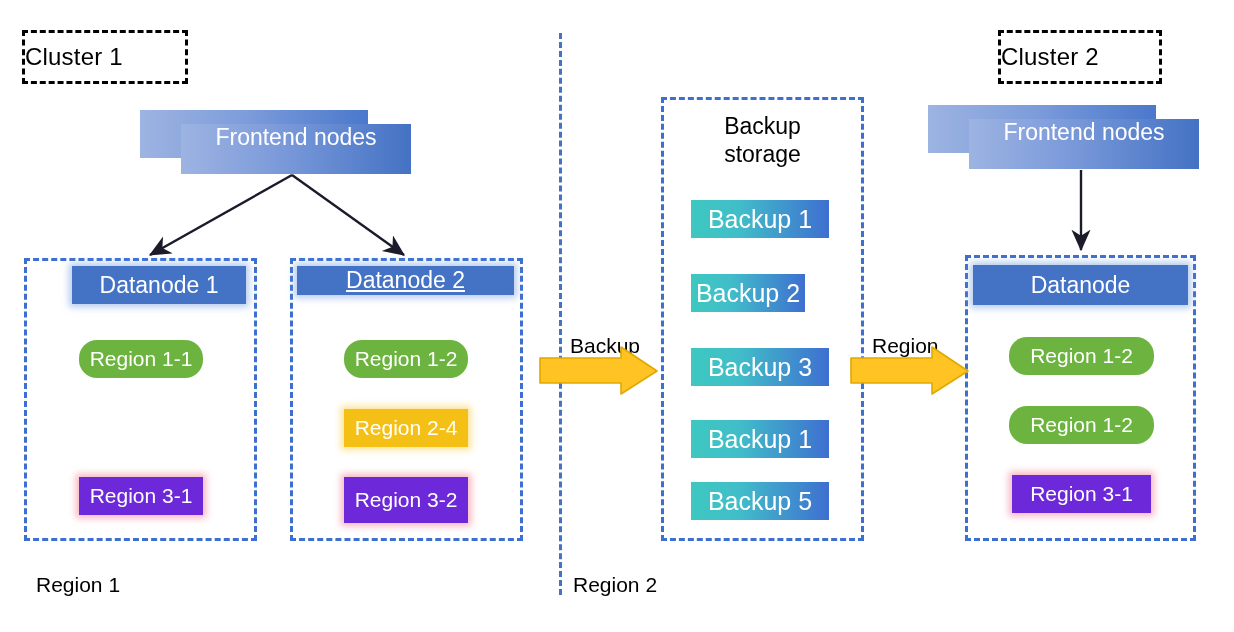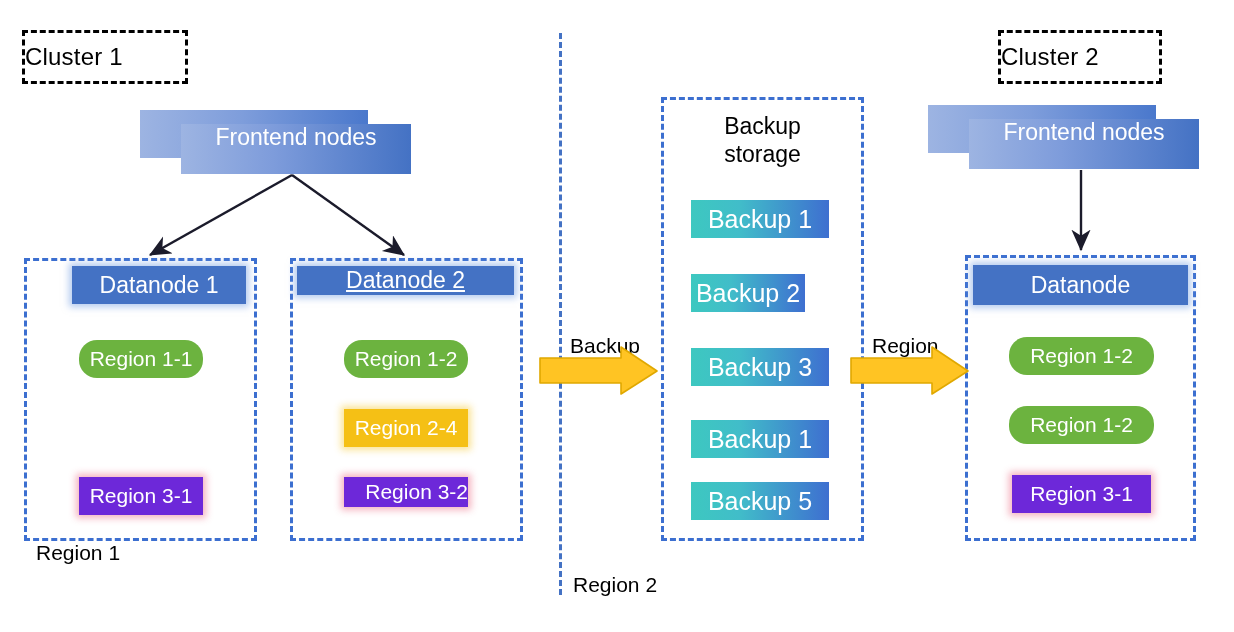--- a/index.html
+++ b/index.html
@@ -88,21 +88,21 @@
   <div class="dash-box" style="left:290px;top:258px;width:233px;height:283px;"></div>
   <div class="dn-head" style="left:297px;top:266px;width:217px;height:29px;text-decoration:underline;">
     <span>Datanode 2</span>
   </div>
   <div class="chip green" style="left:344px;top:340px;width:124px;height:38px;">
     <span>Region 1-2</span>
   </div>
   <div class="chip amber" style="left:344px;top:409px;width:124px;height:38px;">
     <span>Region 2-4</span>
   </div>
-  <div class="chip red" style="left:344px;top:477px;width:124px;height:30px;justify-content:flex-end;">
+  <div class="chip red" style="left:344px;top:477px;width:124px;height:46px;">
     <span>Region 3-2</span>
   </div>
 
   <div class="dash-box" style="left:661px;top:97px;width:203px;height:444px;"></div>
   <div class="title2" style="left:661px;top:112px;width:203px;">Backup
 storage</div>
   <div class="bchip" style="left:691px;top:200px;width:138px;height:38px;">
     <span>Backup 1</span>
   </div>
   <div class="bchip" style="left:691px;top:274px;width:114px;height:38px;">
@@ -135,21 +135,21 @@
   <div class="chip green" style="left:1009px;top:406px;width:145px;height:38px;">
     <span>Region 1-2</span>
   </div>
   <div class="chip red" style="left:1012px;top:475px;width:139px;height:38px;">
     <span>Region 3-1</span>
   </div>
 
   <div class="txt" style="left:570px;top:334px;">Backup</div>
   <div class="txt" style="left:872px;top:334px;">Region</div>
 
-  <div class="txt" style="left:36px;top:541px;">Region 1</div>
+  <div class="txt" style="left:36px;top:573px;">Region 1</div>
   <div class="txt" style="left:573px;top:573px;">Region 2</div>
 
   <svg class="ov" viewBox="0 0 1234 632" xmlns="http://www.w3.org/2000/svg">
     <defs>
       <marker id="ah" markerWidth="11" markerHeight="11" refX="8.5" refY="4" orient="auto" markerUnits="strokeWidth">
         <path d="M0,0 L9,4 L0,8 L2.6,4 Z" fill="#1b1b2b"></path>
       </marker>
     </defs>
 
     <line x1="292" y1="175" x2="150" y2="255" stroke="#1b1b2b" stroke-width="2.4" marker-end="url(#ah)"></line>

